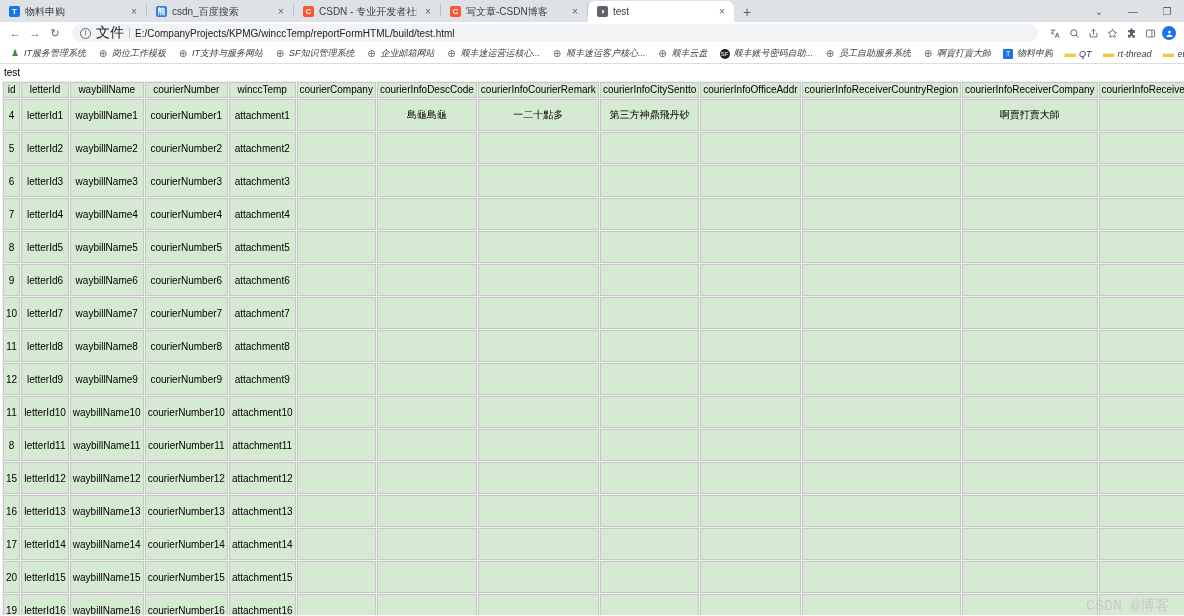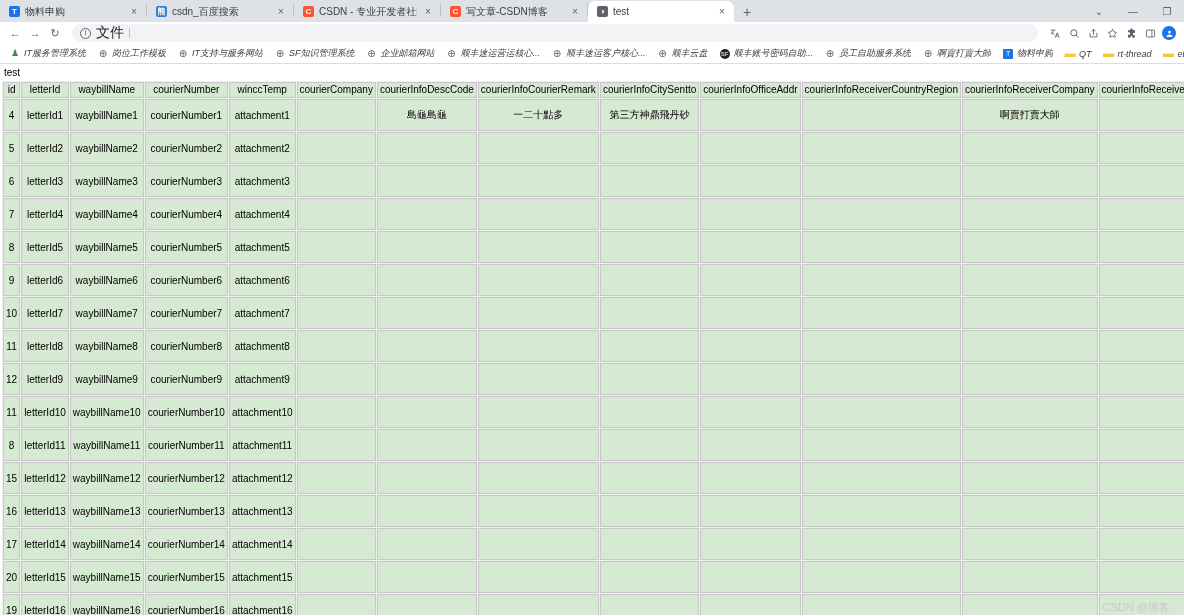--- a/index.html
+++ b/index.html
@@ -207,23 +207,23 @@
     text-shadow: 0 0 2px rgba(160,160,160,0.6);
     font-family: "Liberation Sans", sans-serif;
     letter-spacing: 1px;
     pointer-events: none;
     white-space: nowrap;
   }
   .watermark-sub {
     position: absolute;
     right: 14px;
     bottom: 0px;
-    font-size: 11px;
+    font-size: 15px;
     color: rgba(200,200,200,0.95);
-    font-family: Liberation Sans, sans-serif;
+    font-family: Liberation Mono, monospace;
     white-space: nowrap;
   }
 </style>
 </head>
 <body>
 
 <div id="browser">
 
   <div class="tabstrip">
     <div id="tabs-host" style="display:flex;align-items:flex-end;">
@@ -266,20 +266,21 @@
   </div>
 
   <div class="toolbar">
     <div class="tb-icon">←</div>
     <div class="tb-icon">→</div>
     <div class="tb-icon">↻</div>
     <div class="omnibox">
       <span class="omni-info">i</span>
       <span class="omni-scheme">文件</span>
       <span class="omni-div"></span>
+      <span class="omni-url">E:/CompanyProjects/KPMG/winccTemp/reportFormHTML/build/test.html</span>
     </div>
     <div class="tb-right">
       <div class="tb-icon">
         <svg width="11" height="11" viewBox="0 0 16 16" fill="none" stroke="#5f6368" stroke-width="1.3">
           <path d="M1 3h7M4.5 3v1.5c0 2-1.3 3.6-3 4.5"></path>
             <path d="M2.2 5.6c.9 2 2.6 3.2 4.3 3.8"></path>
           <path d="M7.5 14l3-7 3 7M8.8 11.6h3.4"></path>
         </svg>
       </div>
       <div class="tb-icon">

